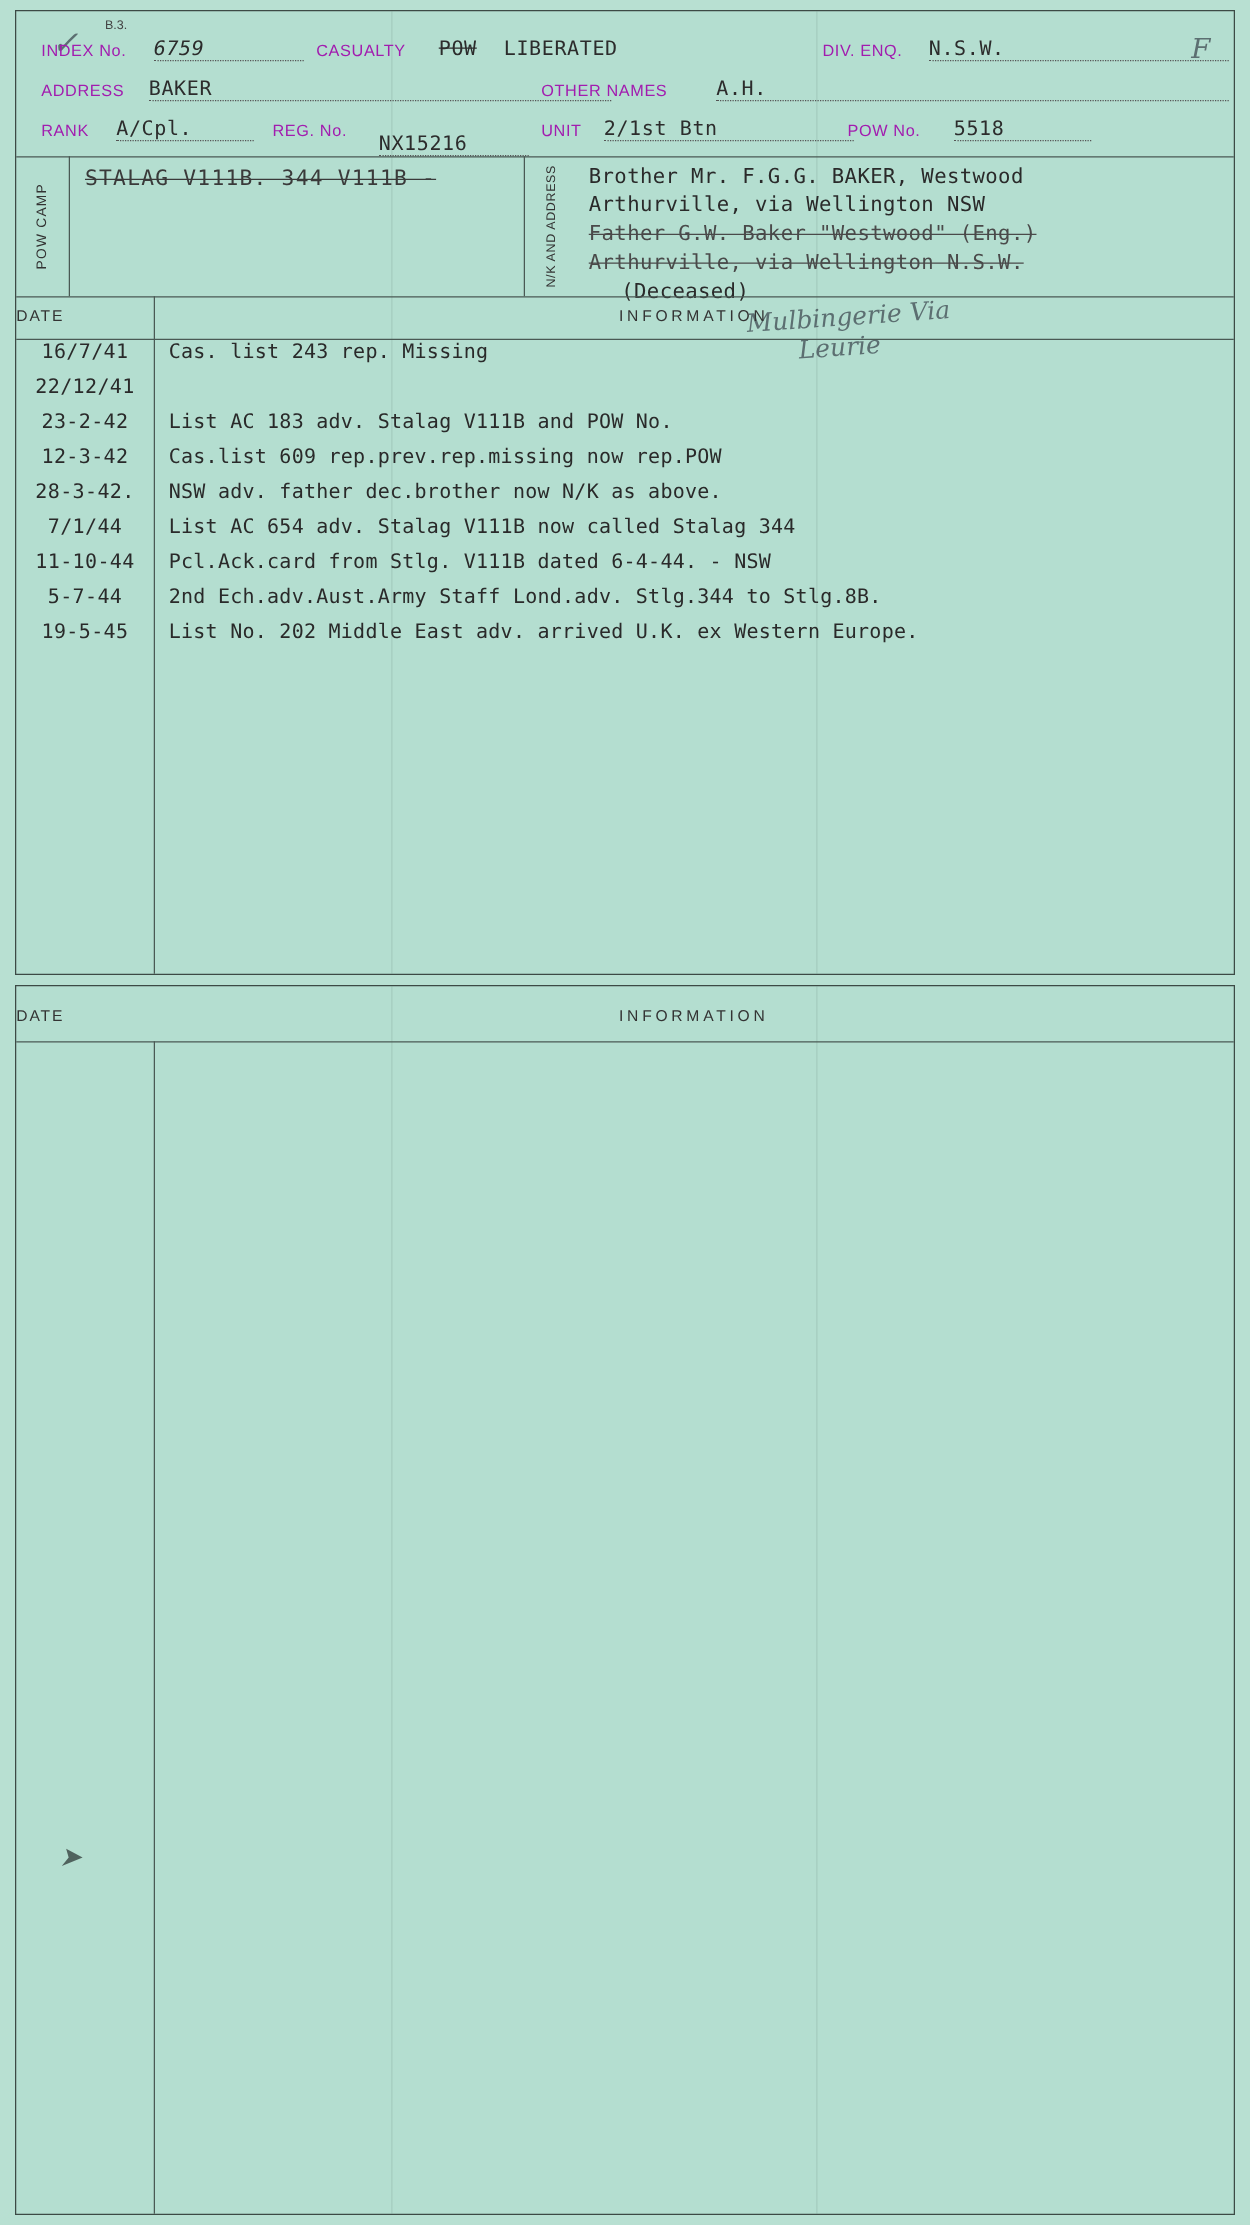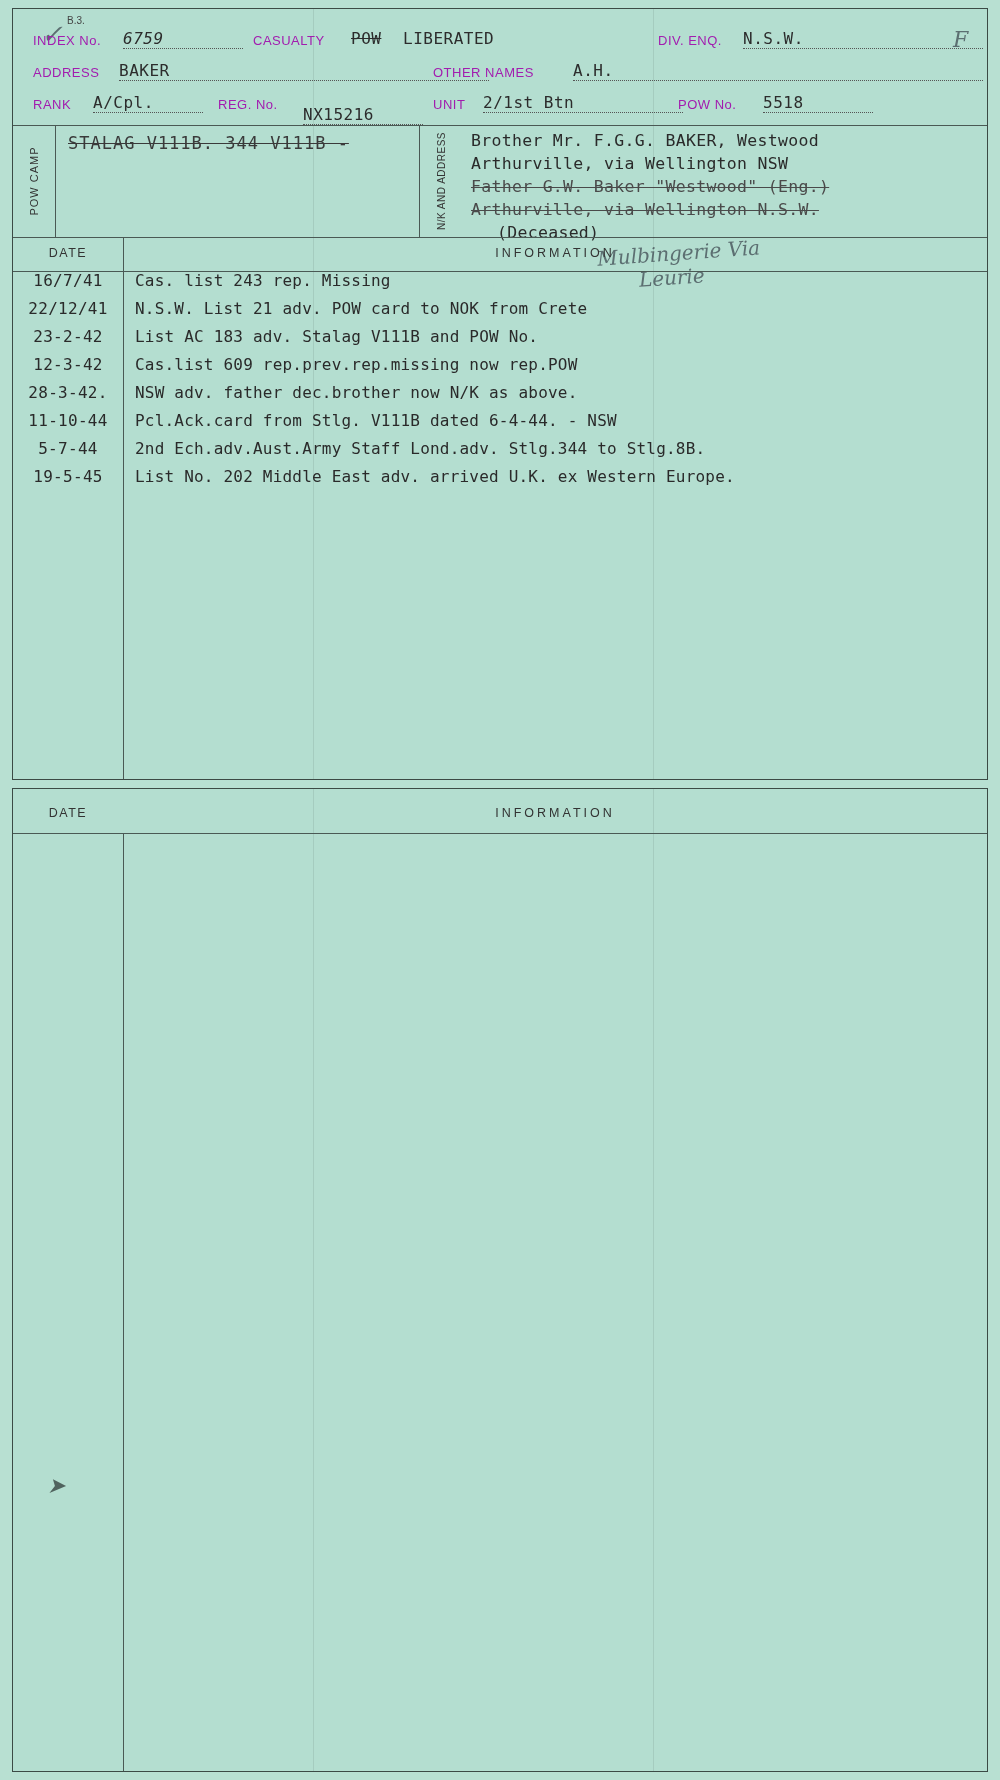--- a/index.html
+++ b/index.html
@@ -23,21 +23,21 @@
     font-family:"Liberation Sans", sans-serif;
     font-size:13px;letter-spacing:.5px;color:#a21caf;
   }
   .val{
     font-family:"DejaVu Sans Mono", monospace;
     font-size:16px;color:#2c2c2c;letter-spacing:.5px;
   }
   .dotted{border-bottom:1px dotted #555;display:inline-block;}
 
   .b3{
-    position:absolute;left:14px;top:6px;
+    position:absolute;left:31px;top:6px;
     font-family:"Liberation Sans", sans-serif;font-size:10px;color:#444;padding-left:40px;
   }
   .row1{position:absolute;left:20px;top:18px;width:950px;height:26px;}
   .row2{position:absolute;left:20px;top:50px;width:950px;height:26px;}
   .row3{position:absolute;left:20px;top:82px;width:950px;height:26px;}
 
   .sep{
     position:absolute;left:0;right:0;height:0;border-top:1px solid #4a5954;
   }
   .sep1{top:116px;}
@@ -74,21 +74,21 @@
   }
   .nok-lines{position:absolute;left:458px;top:120px;width:510px;}
   .nok-lines div{font-size:16.5px;line-height:23px;letter-spacing:.3px;white-space:nowrap;}
   .strike{text-decoration:line-through;text-decoration-thickness:1px;color:#4a4a4a;}
 
   
   .tbl-head{
     position:absolute;left:0;right:0;top:228px;height:34px;
   }
   .th-date{
-    position:absolute;left:0;width:110px;text-align:center;top:9px;
+    position:absolute;left:0;width:110px;top:9px;
     font-family:"Liberation Sans", sans-serif;font-size:12.5px;letter-spacing:1.5px;color:#333;
   }
   .th-info{
     position:absolute;left:110px;right:0;text-align:center;top:9px;
     font-family:"Liberation Sans", sans-serif;font-size:12.5px;letter-spacing:3px;color:#333;
   }
   .sep3{top:262px;}
   .vsplit{
     position:absolute;left:110px;top:228px;bottom:0;width:0;border-left:1px solid #4a5954;
   }
@@ -191,33 +191,36 @@
   <div class="sep sep3"></div>
   <div class="vsplit"></div>
 
   <div class="rows">
     <div class="r">
       <span class="d">16/7/41</span>
       <span class="i">Cas. list 243 rep. Missing</span>
     </div>
     <div class="r">
       <span class="d">22/12/41</span>
-      <span class="i">N.S.W. List 21 adv. POW card to NOK from Crete</span>
     </div>
     <div class="r">
       <span class="d">23-2-42</span>
       <span class="i">List AC 183 adv. Stalag V111B and POW No.</span>
     </div>
     <div class="r">
       <span class="d">12-3-42</span>
       <span class="i">Cas.list 609 rep.prev.rep.missing now rep.POW</span>
     </div>
     <div class="r">
       <span class="d">28-3-42.</span>
       <span class="i">NSW adv. father dec.brother now N/K as above.</span>
+    </div>
+    <div class="r">
+      <span class="d">7/1/44</span>
+      <span class="i">List AC 654 adv. Stalag V111B now called Stalag 344</span>
     </div>
     <div class="r">
       <span class="d">11-10-44</span>
       <span class="i">Pcl.Ack.card from Stlg. V111B dated 6-4-44. - NSW</span>
     </div>
     <div class="r">
       <span class="d">5-7-44</span>
       <span class="i">2nd Ech.adv.Aust.Army Staff Lond.adv. Stlg.344 to Stlg.8B.</span>
     </div>
     <div class="r">

